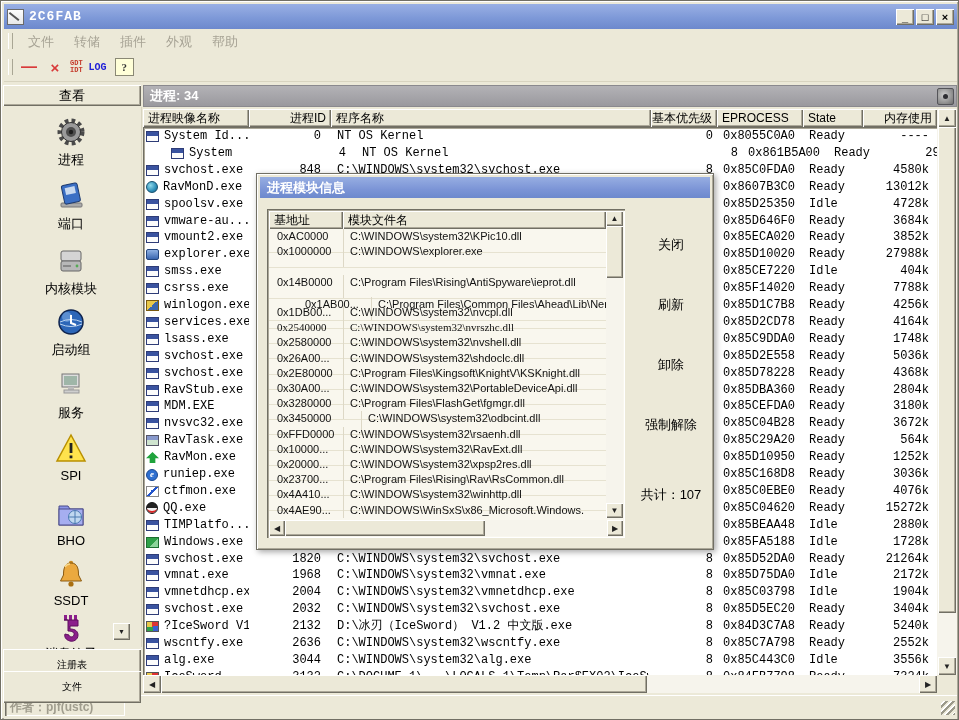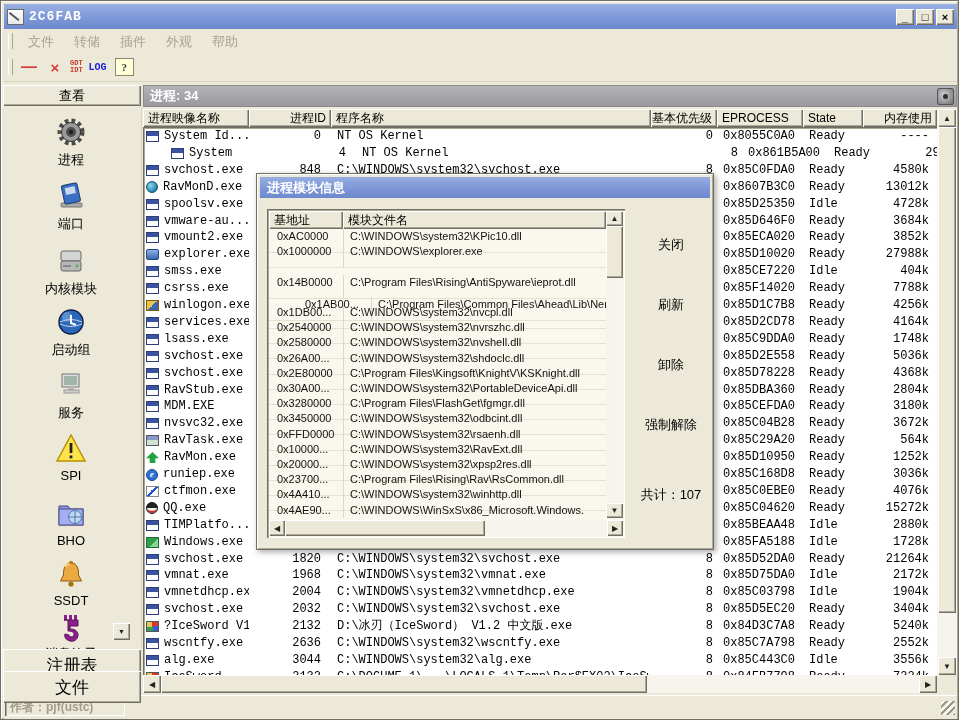--- a/index.html
+++ b/index.html
@@ -37,21 +37,21 @@
   
   #side-header{left:2px;top:84px;width:138px;height:21px;display:flex;align-items:center;justify-content:center;
     font-size:13px;color:#000;}
   #sidebar{left:2px;top:106px;width:138px;height:540px;background:#ECE9D8;border-right:1px solid #D8D4C0;}
   .side-item{position:absolute;left:2px;width:132px;text-align:center;}
   .side-icon{display:inline-block;width:34px;height:34px;}
   .side-label{position:absolute;left:2px;width:132px;text-align:center;font-size:13px;color:#000;height:16px;}
   #side-scroll{left:112px;top:622px;width:17px;height:17px;font-size:7px;color:#222;
     display:flex;align-items:center;justify-content:center;z-index:5;}
   .side-bottom{left:2px;width:138px;height:32px;display:flex;align-items:center;justify-content:center;
-    font-size:17px;color:#000;z-index:6;position:absolute;}
+    font-size:10px;color:#000;z-index:6;position:absolute;}
   #btn-registry{top:648px;}
   #btn-file{top:670px;}
   
   #main-caption{left:142px;top:84px;width:814px;height:22px;
     background:linear-gradient(180deg,#B3B2B6,#9A999E);border:1px solid #8A898E;box-sizing:border-box;
     display:flex;align-items:center;color:#fff;font:bold 13px "Liberation Sans",sans-serif;padding-left:6px;}
   #caption-gear{margin-left:auto;margin-right:2px;width:17px;height:17px;border-radius:2px;
     background:radial-gradient(circle at 40% 40%,#CFCFCF,#6E6E6E);border:1px solid #55555a;box-sizing:border-box;}
   #caption-gear::after{content:"";display:block;width:5px;height:5px;border-radius:50%;
     background:#2e2e33;margin:5px auto;}
@@ -672,21 +672,21 @@
             <div class="m-path">C:\Program Files\Rising\AntiSpyware\ieprot.dll</div>
           </div>
           <div class="mrow" style="top: 68px; padding-left: 28px;">
             <div class="m-addr">0x1AB00...</div>
             <div class="m-path">C:\Program Files\Common Files\Ahead\Lib\NeroD</div>
           </div>
           <div class="mrow" style="top: 76px;">
             <div class="m-addr">0x1DB00...</div>
             <div class="m-path">C:\WINDOWS\system32\nvcpl.dll</div>
           </div>
-          <div class="mrow" style="top: 91.2px;">
+          <div class="mrow" style="top: 91.2px; font-family: Liberation Serif, serif;">
             <div class="m-addr">0x2540000</div>
             <div class="m-path">C:\WINDOWS\system32\nvrszhc.dll</div>
           </div>
           <div class="mrow" style="top: 106.4px;">
             <div class="m-addr">0x2580000</div>
             <div class="m-path">C:\WINDOWS\system32\nvshell.dll</div>
           </div>
           <div class="mrow" style="top: 121.6px;">
             <div class="m-addr">0x26A00...</div>
             <div class="m-path">C:\WINDOWS\system32\shdoclc.dll</div>
@@ -696,21 +696,21 @@
             <div class="m-path">C:\Program Files\Kingsoft\KnightV\KSKnight.dll</div>
           </div>
           <div class="mrow" style="top: 152px;">
             <div class="m-addr">0x30A00...</div>
             <div class="m-path">C:\WINDOWS\system32\PortableDeviceApi.dll</div>
           </div>
           <div class="mrow" style="top: 167.2px;">
             <div class="m-addr">0x3280000</div>
             <div class="m-path">C:\Program Files\FlashGet\fgmgr.dll</div>
           </div>
-          <div class="mrow" style="top: 182.4px;">
+          <div class="mrow" style="top: 182.4px; gap: 18px;">
             <div class="m-addr">0x3450000</div>
             <div class="m-path">C:\WINDOWS\system32\odbcint.dll</div>
           </div>
           <div class="mrow" style="top: 197.6px;">
             <div class="m-addr">0xFFD0000</div>
             <div class="m-path">C:\WINDOWS\system32\rsaenh.dll</div>
           </div>
           <div class="mrow" style="top: 212.8px;">
             <div class="m-addr">0x10000...</div>
             <div class="m-path">C:\WINDOWS\system32\RavExt.dll</div>

